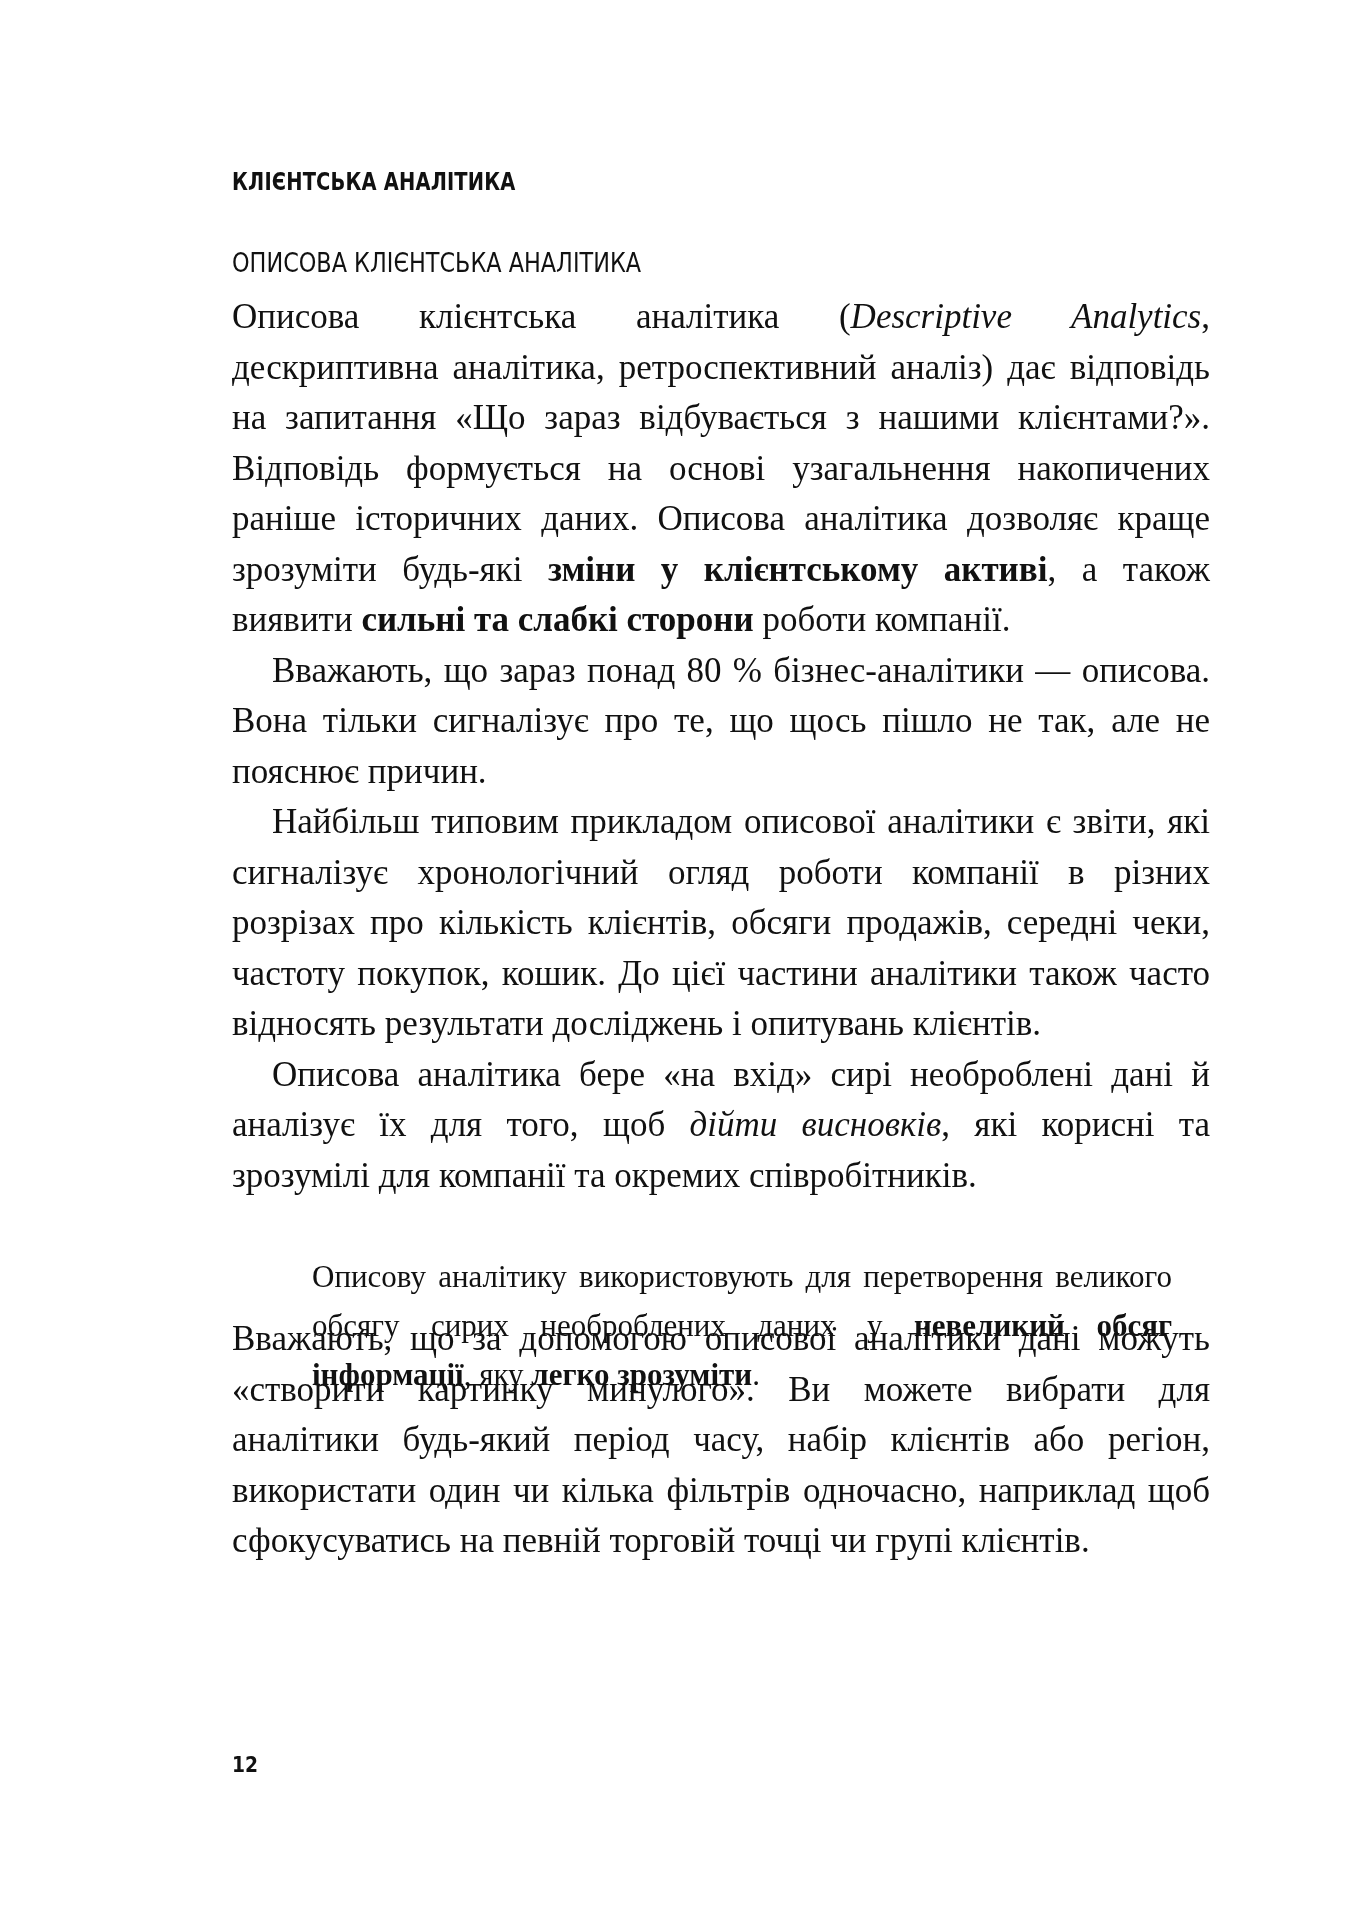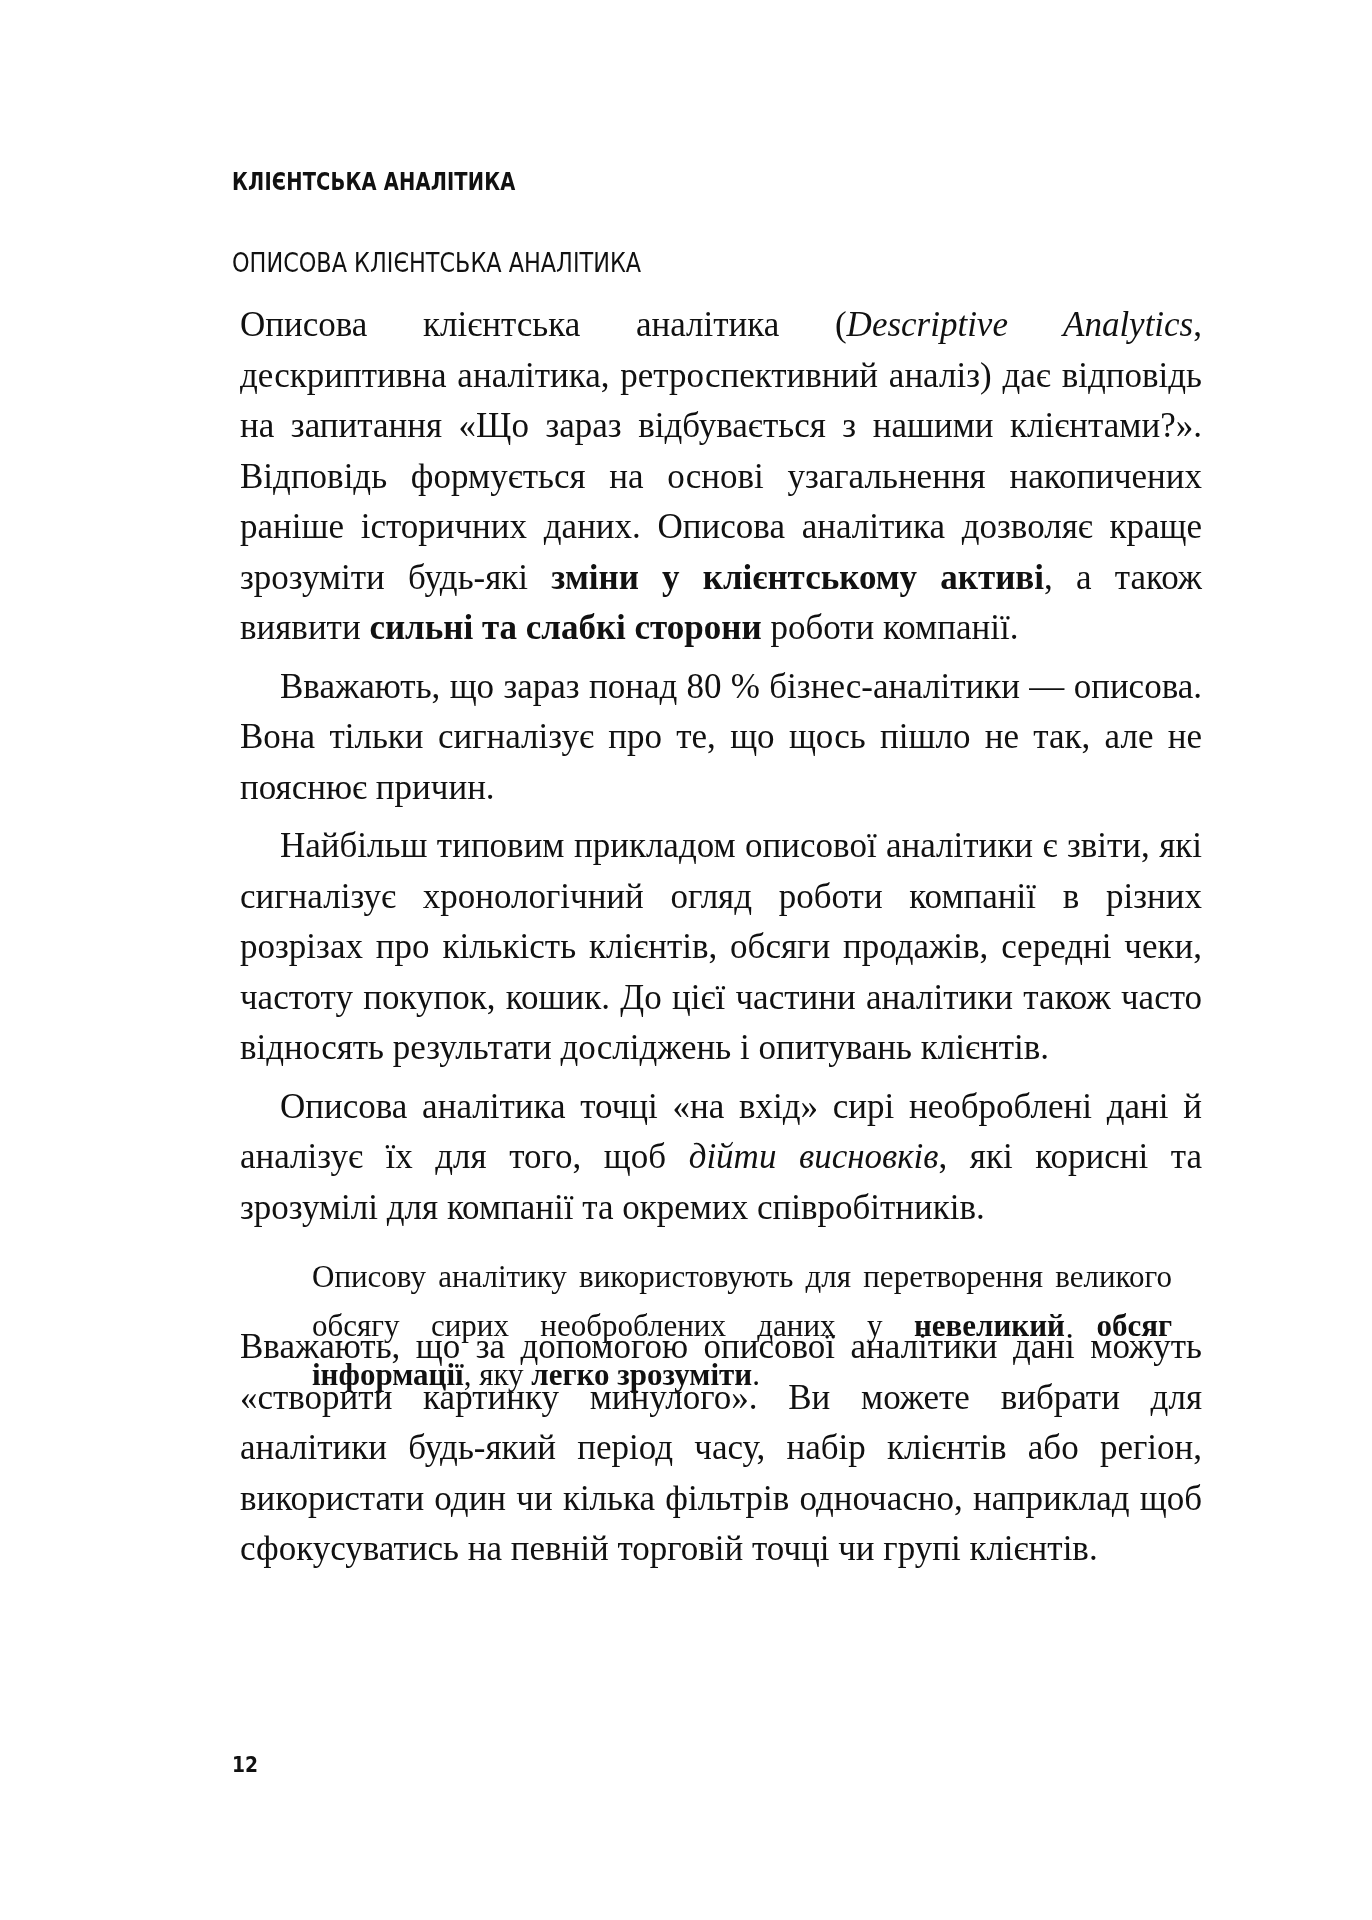--- a/index.html
+++ b/index.html
@@ -48,21 +48,21 @@
       position: absolute;
       left: 0;
       width: 978px;
       font-family: "Liberation Serif", "DejaVu Serif", serif;
       font-size: 35px;
       line-height: 50.5px;
       text-align: justify;
       hyphens: manual;
     }
     .body-text p {
-      margin: 8px;
+      margin: 0;
       text-align-last: left;
     }
     .body-text p.indent {
       text-indent: 40px;
     }
     .main-block {
       top: 292px;
     }
     .callout {
       position: absolute;
@@ -98,21 +98,21 @@
 <body>
 
 <div class="page">
   <div class="running-head">КЛІЄНТСЬКА АНАЛІТИКА</div>
   <div class="section-title">ОПИСОВА КЛІЄНТСЬКА АНАЛІТИКА</div>
 
   <div class="body-text main-block">
       <p><span>Описова клієнтська аналітика (</span><i>Descriptive Analytics</i><span>, дескриптивна аналітика, ретроспективний аналіз) дає відповідь на запитання «Що зараз відбувається з нашими клієнтами?». Відповідь формується на основі узагальнення накопичених раніше історичних даних. Описова аналітика дозволяє краще зрозуміти будь-які </span><b>зміни у клієнтському активі</b><span>, а також виявити </span><b>сильні та слабкі сторони</b><span> роботи компанії.</span></p>
       <p class="indent"><span>Вважають, що зараз понад 80 % бізнес-аналітики — описова. Вона тільки сигналізує про те, що щось пішло не так, але не пояснює причин.</span></p>
       <p class="indent"><span>Найбільш типовим прикладом описової аналітики є звіти, які сигналізує хронологічний огляд роботи компанії в різних розрізах про кількість клієнтів, обсяги продажів, середні чеки, частоту покупок, кошик. До цієї частини аналітики також часто відносять результати досліджень і опитувань клієнтів.</span></p>
-      <p class="indent"><span>Описова аналітика точці «на вхід» сирі необроблені дані й аналізує їх для того, щоб </span><i>дійти висновків</i><span>, які корисні та зрозумілі для компанії та окремих співробітників.</span></p>
+      <p class="indent"><span>Описова аналітика бере «на вхід» сирі необроблені дані й аналізує їх для того, щоб </span><i>дійти висновків</i><span>, які корисні та зрозумілі для компанії та окремих співробітників.</span></p>
     </div>
 
   <div class="callout">
       <p><span>Описову аналітику використовують для перетворення великого обсягу сирих необроблених даних у </span><b>невеликий обсяг інформації</b><span>, яку </span><b>легко зрозуміти</b><span>.</span></p>
     </div>
 
   <div class="body-text second-block">
       <p><span>Вважають, що за допомогою описової аналітики дані можуть «створити картинку минулого». Ви можете вибрати для аналітики будь-який період часу, набір клієнтів або регіон, використати один чи кілька фільтрів одночасно, наприклад щоб сфокусуватись на певній торговій точці чи групі клієнтів.</span></p>
     </div>
 

